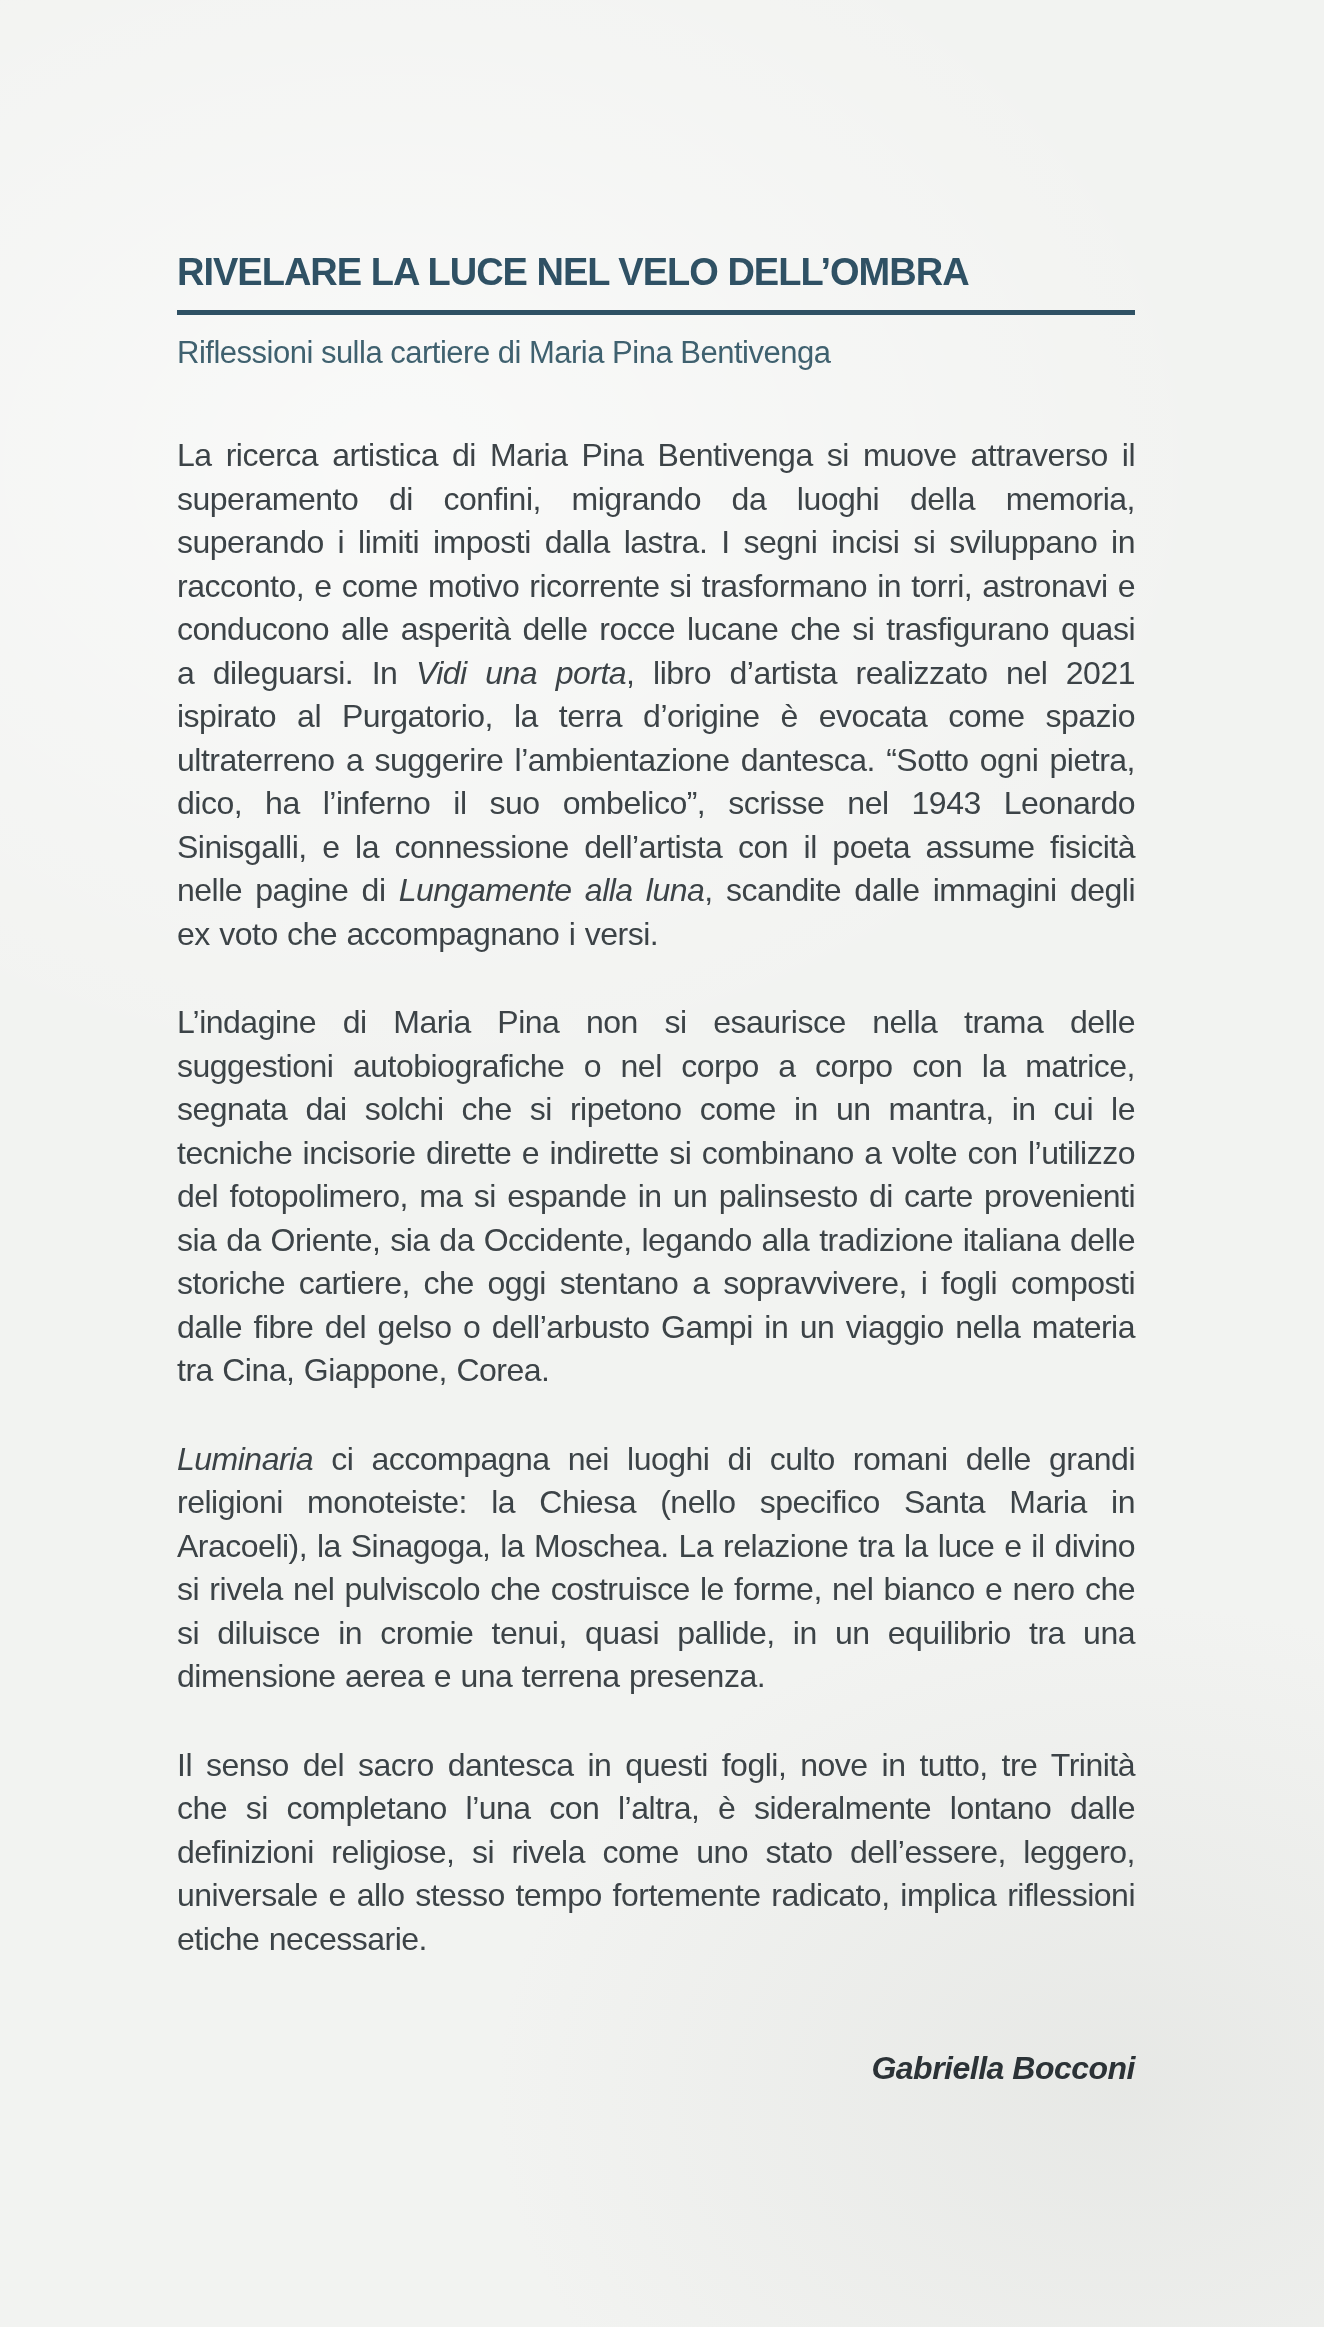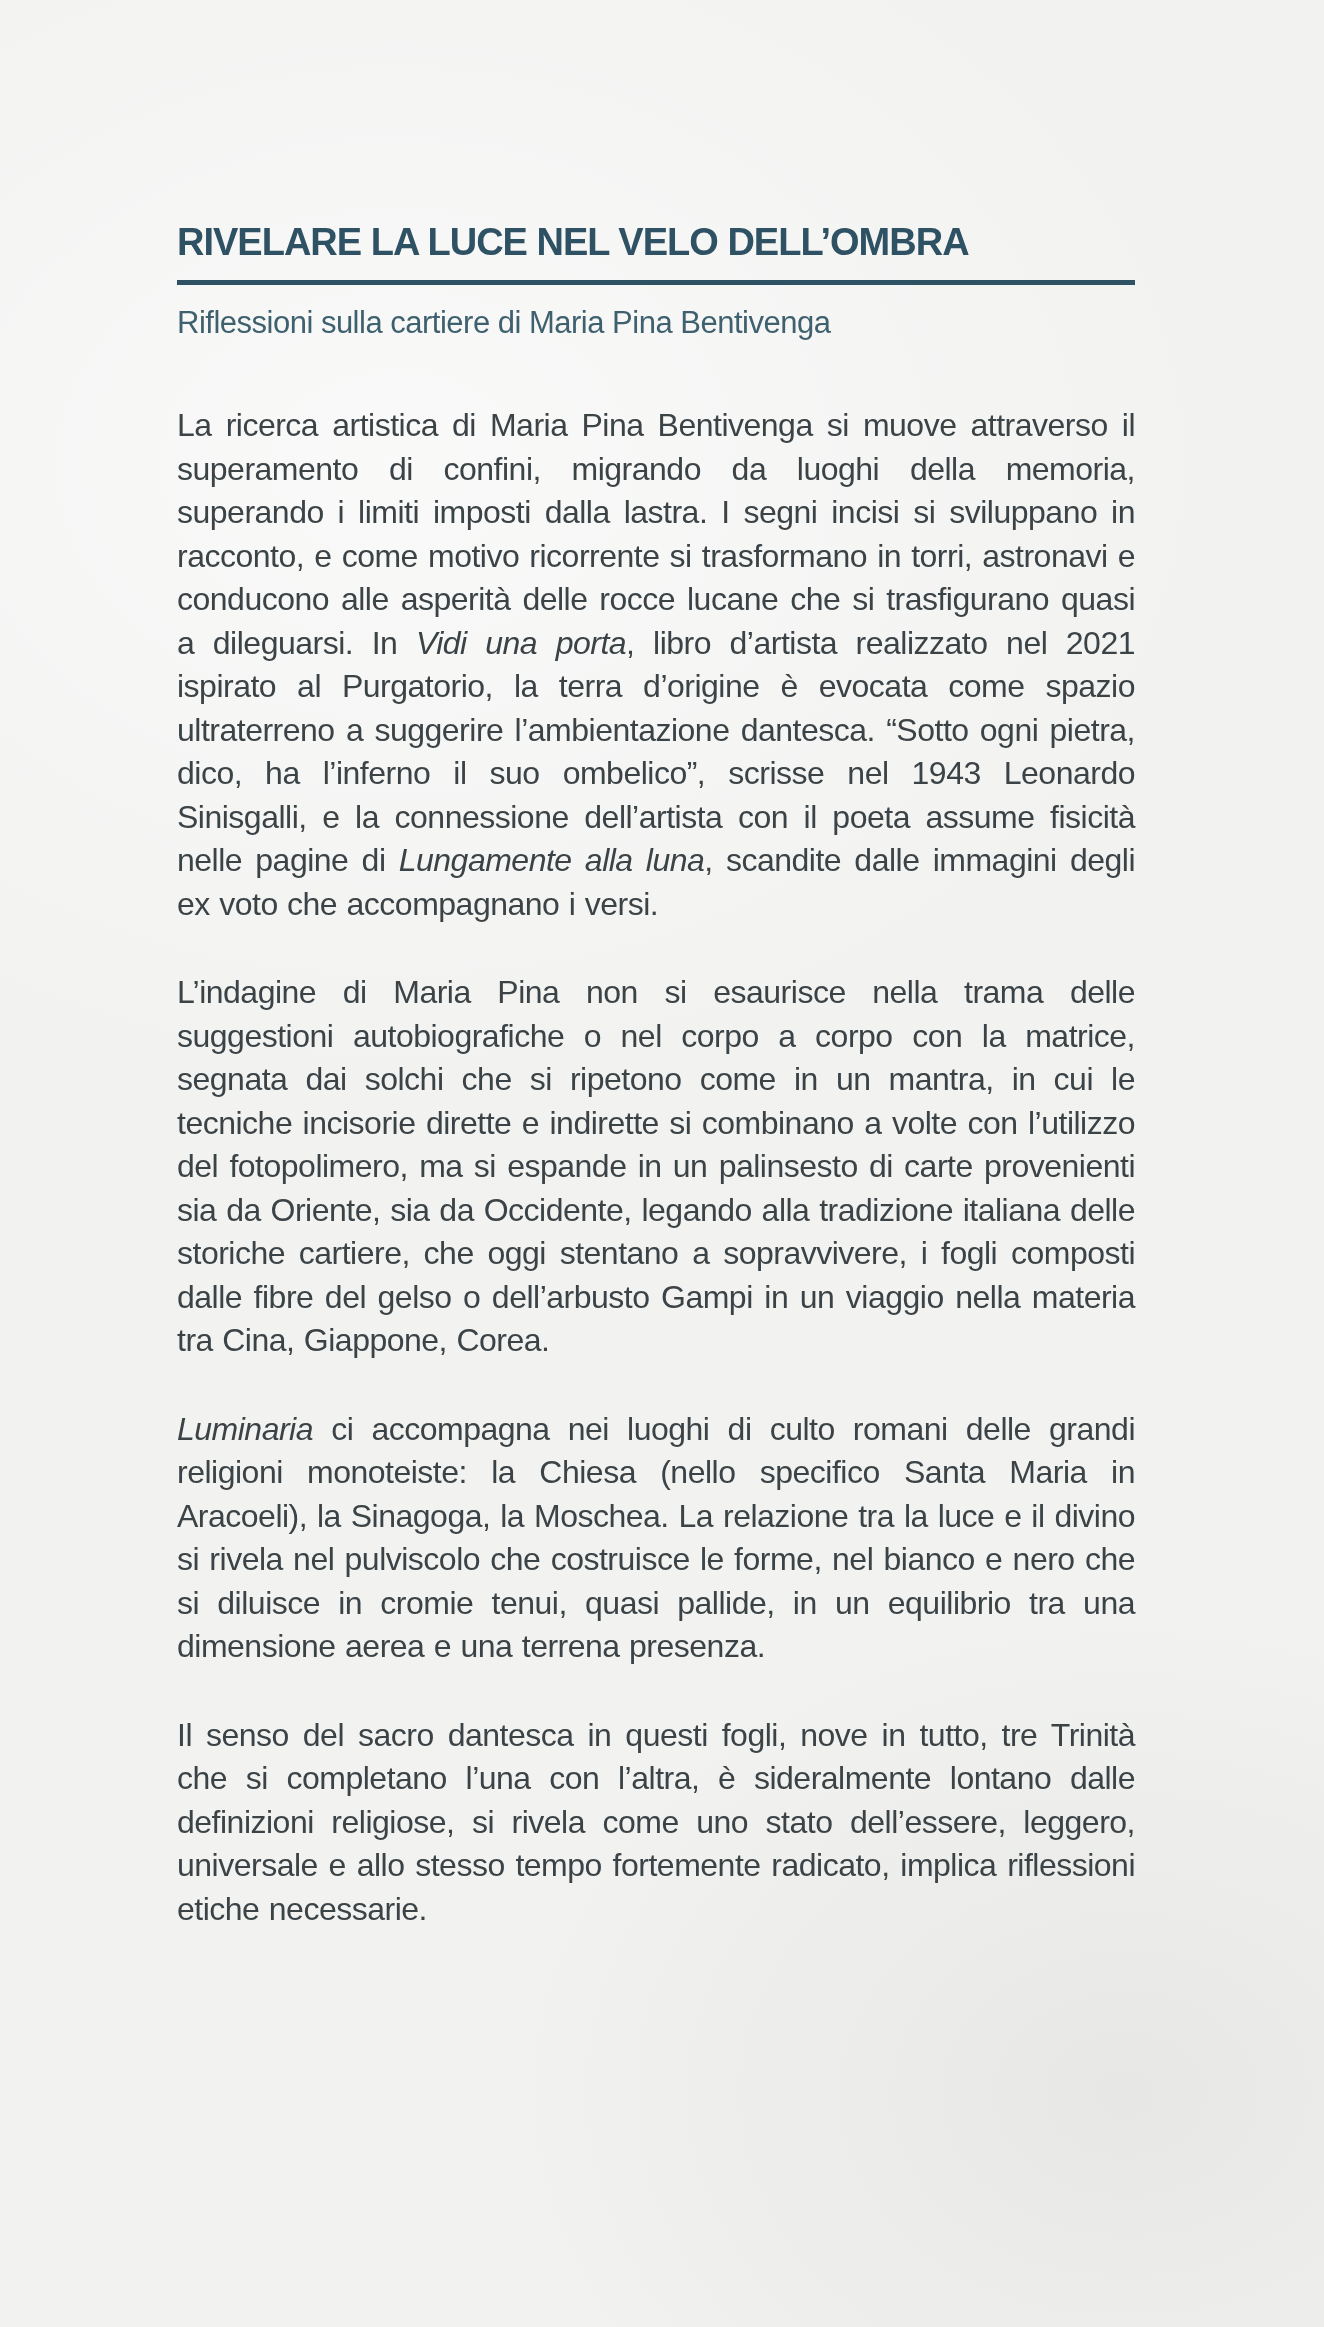--- a/index.html
+++ b/index.html
@@ -18,21 +18,21 @@
   .page {
     position: absolute;
     inset: 0;
     background:
       radial-gradient(1200px 900px at 30% 20%, rgba(255,255,255,0.55), rgba(255,255,255,0) 70%),
       radial-gradient(900px 700px at 85% 90%, rgba(210,212,208,0.35), rgba(210,212,208,0) 70%);
   }
   .content {
     position: absolute;
     left: 177px;
-    top: 219px;
+    top: 249px;
     width: 958px;
   }
   h1.doc-title {
     margin: 0;
     font-size: 38px;
     line-height: 46px;
     font-weight: bold;
     letter-spacing: -1px;
     color: var(--title-color, #2f5164);
   }
@@ -91,14 +91,15 @@
 
     <h2 class="doc-subtitle">Riflessioni sulla cartiere di Maria Pina Bentivenga</h2>
 
     <div class="body-text">
         <p><span>La ricerca artistica di Maria Pina Bentivenga si muove attraverso il superamento di confini, migrando da luoghi della memoria, superando i limiti imposti dalla lastra. I segni incisi si sviluppano in racconto, e come motivo ricorrente si trasformano in torri, astronavi e conducono alle asperità delle rocce lucane che si trasfigurano quasi a dileguarsi. In </span><em>Vidi una porta</em><span>, libro d’artista realizzato nel 2021 ispirato al Purgatorio, la terra d’origine è evocata come spazio ultraterreno a suggerire l’ambientazione dantesca. “Sotto ogni pietra, dico, ha l’inferno il suo ombelico”, scrisse nel 1943 Leonardo Sinisgalli, e la connessione dell’artista con il poeta assume fisicità nelle pagine di </span><em>Lungamente alla luna</em><span>, scandite dalle immagini degli ex voto che accompagnano i versi.</span></p>
         <p><span>L’indagine di Maria Pina non si esaurisce nella trama delle suggestioni autobiografiche o nel corpo a corpo con la matrice, segnata dai solchi che si ripetono come in un mantra, in cui le tecniche incisorie dirette e indirette si combinano a volte con l’utilizzo del fotopolimero, ma si espande in un palinsesto di carte provenienti sia da Oriente, sia da Occidente, legando alla tradizione italiana delle storiche cartiere, che oggi stentano a sopravvivere, i fogli composti dalle fibre del gelso o dell’arbusto Gampi in un viaggio nella materia tra Cina, Giappone, Corea.</span></p>
         <p><em>Luminaria</em><span> ci accompagna nei luoghi di culto romani delle grandi religioni monoteiste: la Chiesa (nello specifico Santa Maria in Aracoeli), la Sinagoga, la Moschea. La relazione tra la luce e il divino si rivela nel pulviscolo che costruisce le forme, nel bianco e nero che si diluisce in cromie tenui, quasi pallide, in un equilibrio tra una dimensione aerea e una terrena presenza.</span></p>
         <p><span>Il senso del sacro dantesca in questi fogli, nove in tutto, tre Trinità che si completano l’una con l’altra, è sideralmente lontano dalle definizioni religiose, si rivela come uno stato dell’essere, leggero, universale e allo stesso tempo fortemente radicato, implica riflessioni etiche necessarie.</span></p>
       </div>
 
+    <div class="signature">Gabriella Bocconi</div>
   </div>
 </div>
 
 </body></html>

